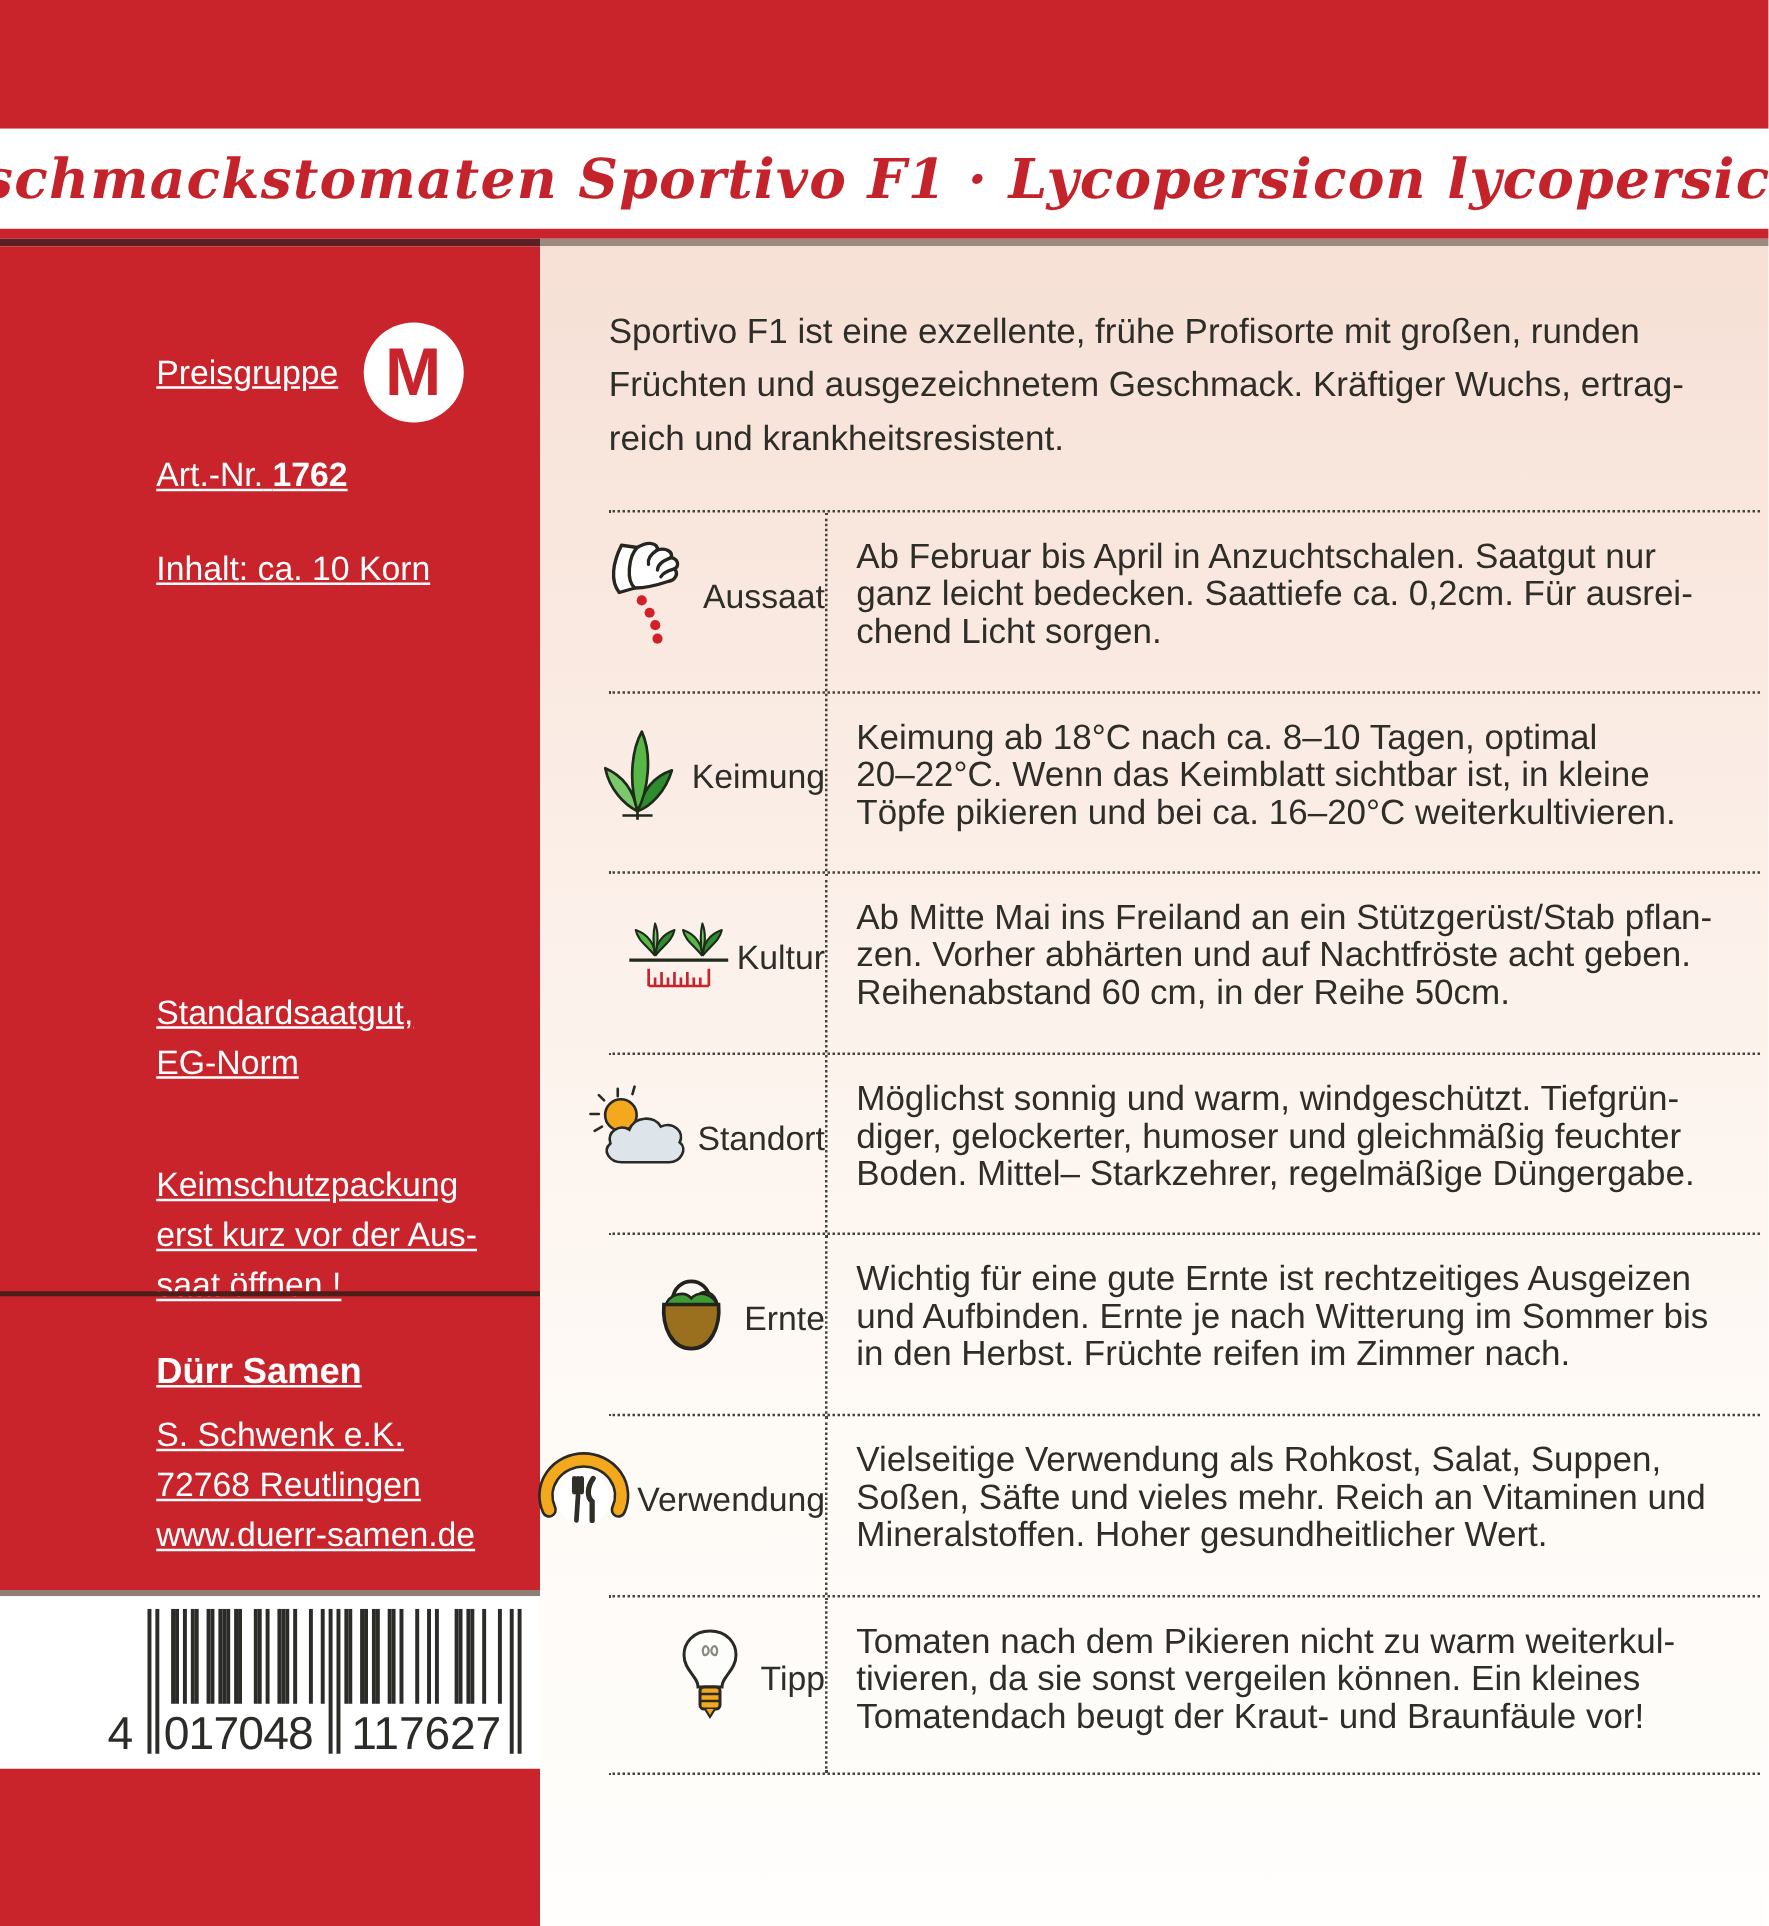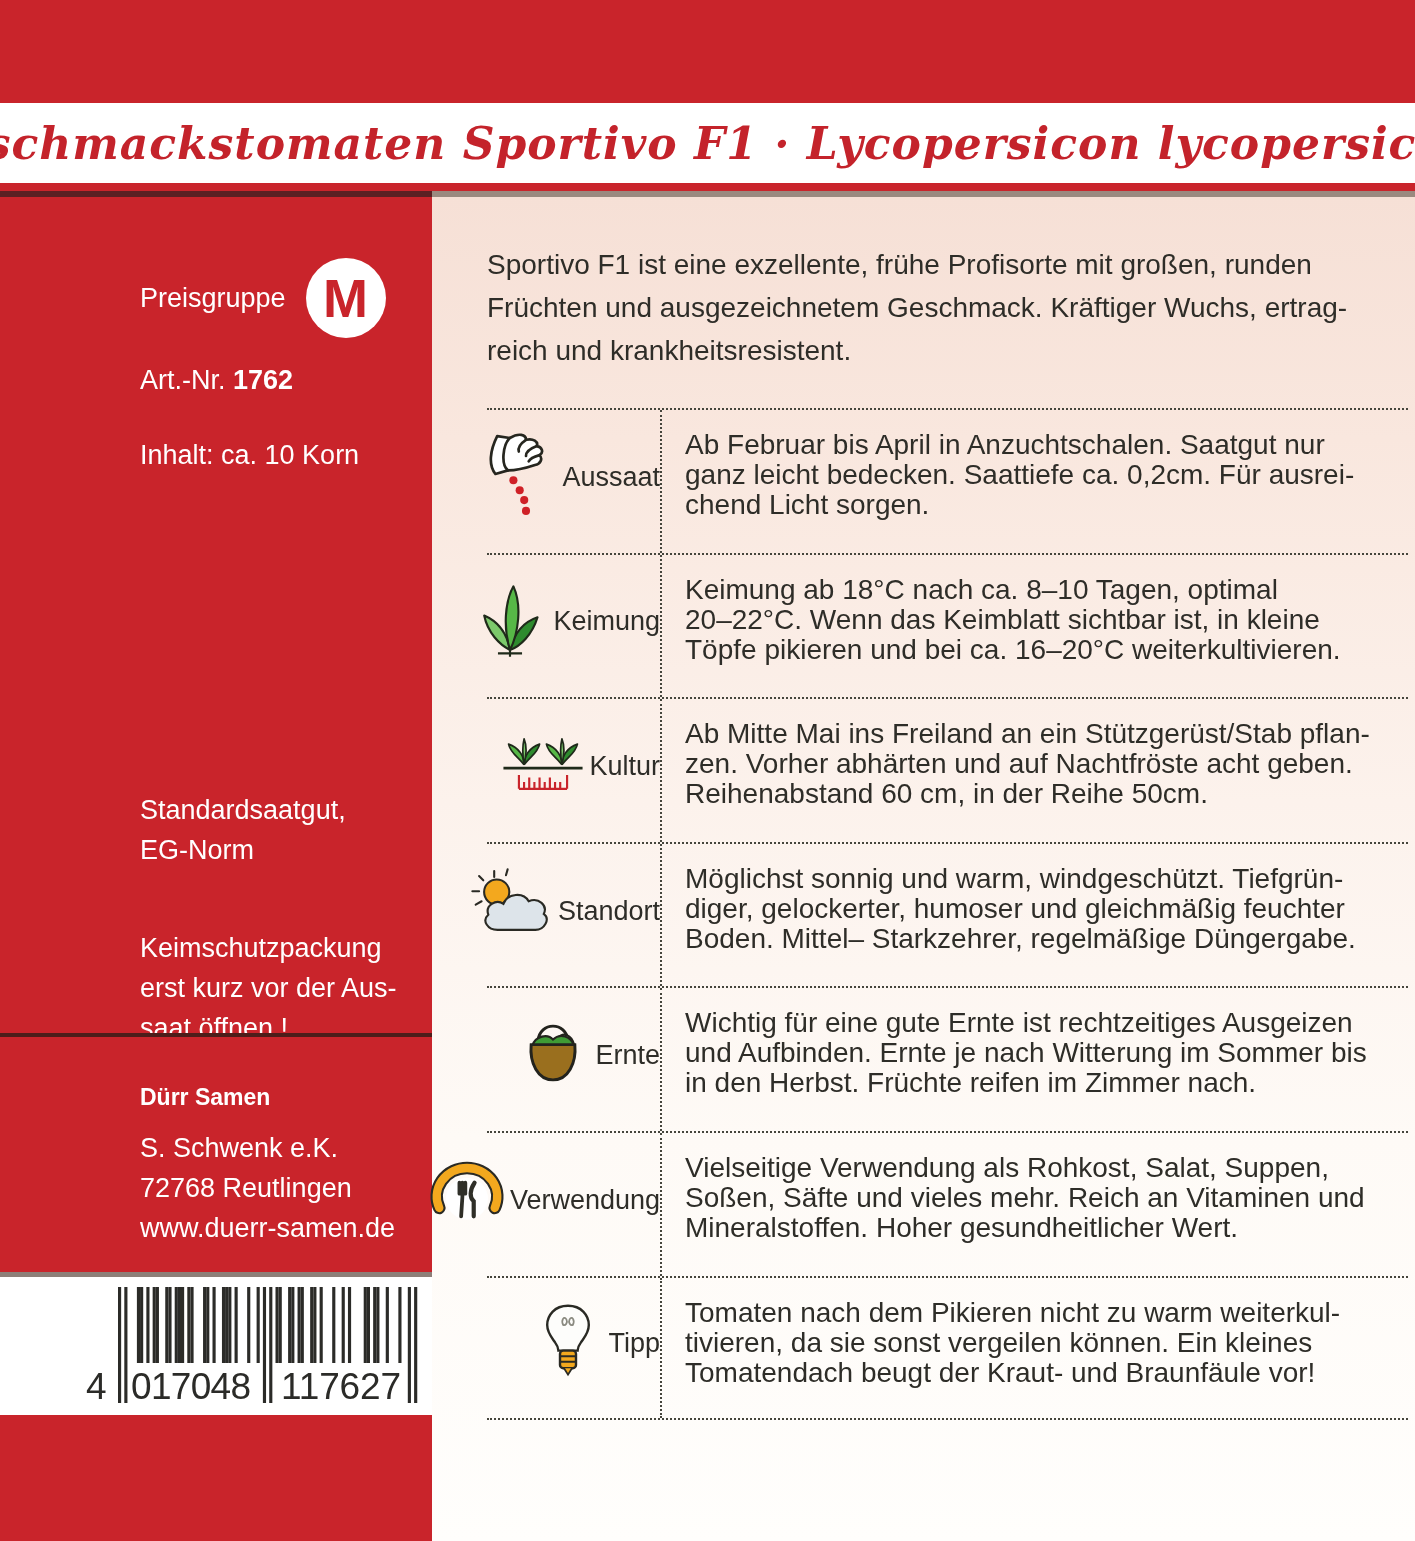--- a/index.html
+++ b/index.html
@@ -11,32 +11,32 @@
   .title-strip{position:absolute;left:0;top:103px;width:1415px;height:80px;background:#ffffff;
                display:flex;align-items:center;justify-content:center;}
   .title-strip h1{margin:0;font-family:"DejaVu Serif",serif;font-style:italic;font-weight:bold;
                   font-size:44px;letter-spacing:1px;color:#c4232b;white-space:nowrap;}
   .red-rule{position:absolute;left:0;top:183px;width:1415px;height:8px;background:#c9242b;}
   .split-rule-left{position:absolute;left:0;top:191px;width:432px;height:6px;background:#5a2023;}
   .split-rule-right{position:absolute;left:432px;top:191px;width:983px;height:6px;background:#9a8a80;}
 
   
   .sidebar-red{position:absolute;left:0;top:197px;width:432px;height:1075px;background:#c9242b;color:#ffffff;}
-  .sb-abs{position:absolute;left:140px;font-size:27px;line-height:40px;}
+  .sb-abs{position:absolute;left:125px;font-size:27px;line-height:40px;text-decoration:underline;}
   .price-row{top:61px;display:flex;align-items:center;gap:20px;}
   .m-circle{width:80px;height:80px;border-radius:50%;background:#ffffff;display:flex;
             align-items:center;justify-content:center;}
   .m-circle span{color:#c9242b;font-weight:bold;font-size:54px;line-height:1;}
   .art-row{top:163px;}
   .art-row b{font-weight:bold;margin-top:29px;}
   .inhalt-row{top:238px;}
   .std-row{top:593px;white-space:pre-line;}
   .keim-row{top:701px;white-space:pre-line;margin-top:30px;}
   .sb-divider{position:absolute;left:0;top:836px;width:432px;height:4px;background:#4d1d1a;}
-  .company-name{top:880px;font-weight:bold;font-size:23px;}
+  .company-name{top:880px;font-weight:bold;font-size:29px;}
   .company-owner{top:931px;}
   .company-city{top:971px;}
   .company-web{top:1011px;}
 
   .gray-strip{position:absolute;left:0;top:1272px;width:432px;height:5px;background:#8d7f78;}
   .barcode-band{position:absolute;left:0;top:1277px;width:432px;height:138px;background:#ffffff;}
   .barcode-band svg{position:absolute;left:84px;top:10px;}
   .barcode-band text{font-family:"Liberation Sans",sans-serif;font-size:37px;fill:#2b2b28;}
   .bottom-red{position:absolute;left:0;top:1415px;width:432px;height:126px;background:#c9242b;}
 

